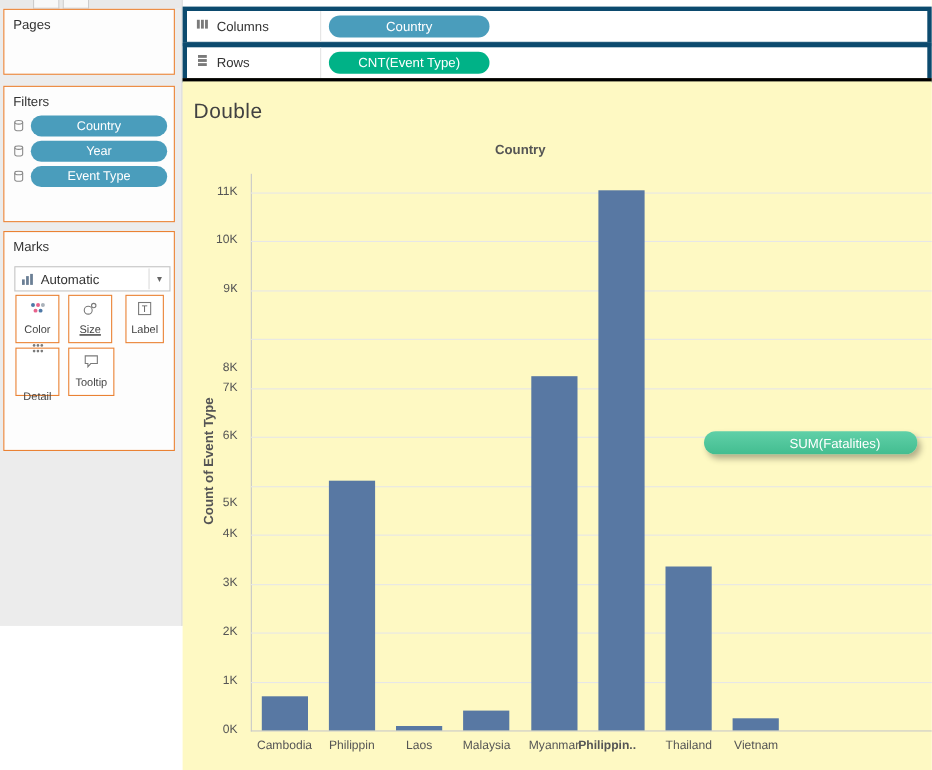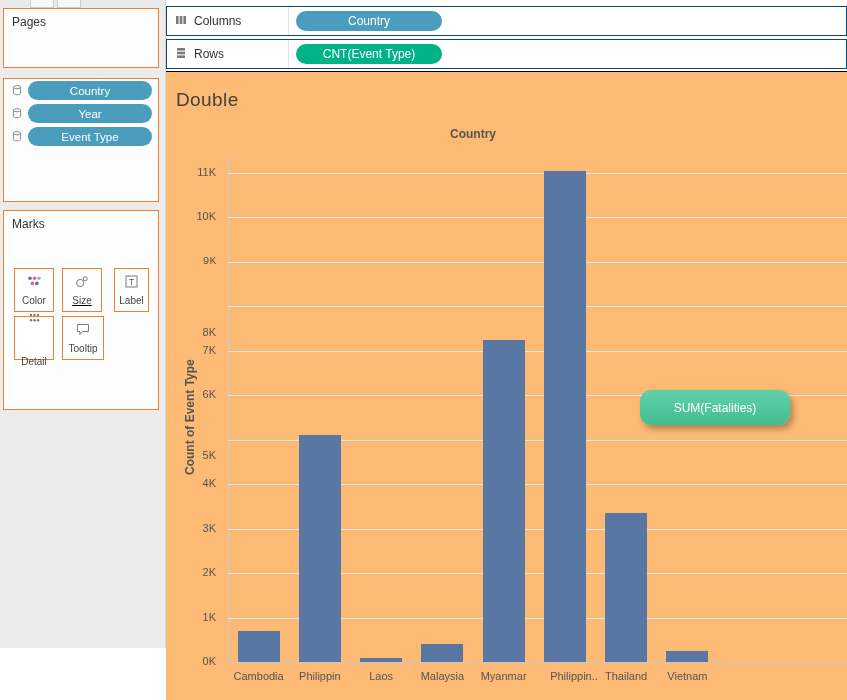--- a/index.html
+++ b/index.html
@@ -4,21 +4,21 @@
 <style>
   html,body { margin:0; padding:0; }
   body {
     width:847px; height:700px; position:relative; overflow:hidden;
     font-family:"Liberation Sans", sans-serif; background:#ffffff;
     -webkit-font-smoothing:antialiased;
   }
   .app { position:absolute; inset:0; }
 
   
-  .sidebar { position:absolute; left:0; top:0; width:165px; height:648px;
+  .sidebar { position:absolute; left:0; top:0; width:165px; height:569px;
              background:#ececec; border-right:1px solid #d6d6d6; }
   .toolbar-fragment { position:absolute; left:0; top:0; width:165px; height:7px; background:#e9e9e9; }
   .toolbar-fragment .frag { position:absolute; top:0; width:22px; height:7px;
              background:#f8f8f8; border:1px solid #cccccc; border-top:none; }
   .frag1 { left:30px; } .frag2 { left:57px; }
 
   .card { position:absolute; background:#fdfdfd; border:1px solid #ea8234; }
   .card-title { font-size:12px; color:#333; padding:6px 8px 4px; }
   .pages-card   { left:3px; top:8px;   width:154px; height:58px; }
   .filters-card { left:3px; top:78px;  width:154px; height:122px; }
@@ -42,70 +42,71 @@
                gap:3px; cursor:pointer; }
   .marks-btn .lbl { font-size:10px; color:#444; }
   .btn-color   { left:10px;  top:57px;  width:38px; }
   .btn-size    { left:58px;  top:57px;  width:38px;text-decoration:underline; }
   .btn-label   { left:110px; top:57px;  width:33px; }
   .btn-detail  { left:10px;  top:105px; width:38px;gap:28px; }
   .btn-tooltip { left:58px;  top:105px; width:40px; }
 
   
   .shelf { position:absolute; left:166px; right:0; height:28px; background:#ffffff;
-           border:1px solid #0c4a6e; display:flex; align-items:center; }
+           border:4px solid #0c4a6e; display:flex; align-items:center; }
   .shelf-columns { top:6px; }
   .shelf-rows    { top:39px; }
   .shelf-head { width:122px; height:100%; display:flex; align-items:center; gap:7px;
                 padding-left:8px; border-right:1px solid #e4e4e4; box-sizing:border-box; }
   .shelf-label { font-size:12px; color:#333; }
   .shelf-pill { margin-left:7px; width:146px; height:20px; border-radius:10px; color:#fff;
                 font-size:12px; display:flex; align-items:center; justify-content:center; cursor:pointer; }
   .pill-blue  { background:#4a9dbc; }
   .pill-green { background:#00b287; }
 
   
-  .sheet { position:absolute; left:166px; top:71px; right:0; bottom:0; background:#fdba74;
-           border-top:1px solid #000000; }
+  .sheet { position:absolute; left:166px; top:71px; right:0; bottom:0; background:#fef9c3;
+           border-top:3px solid #000000; }
   .sheet-title { position:absolute; left:10px; top:17px; font-size:19px; color:#424242;
                  letter-spacing:0.4px; }
   .col-header { position:absolute; left:62px; top:55px; width:490px; text-align:center;
                 font-size:12px; color:#555; font-weight:bold; }
   .y-axis-title { position:absolute; left:17px; top:403px; transform:rotate(-90deg);
                   transform-origin:0 0; white-space:nowrap; font-size:12px; color:#555; font-weight:bold;}
   .y-ticks { position:absolute; left:0; top:84px; width:56px; height:506px; }
   .y-tick { position:absolute; right:6px; font-size:11px; color:#555; width:40px; text-align:right; }
   .plot { position:absolute; left:62px; top:84px; right:0; height:506px; }
   .gridline { position:absolute; left:0; right:0; height:1px; background:#e7e7e7; }
   .axis-y { position:absolute; left:0; top:0; width:1px; height:507px; background:#c9c9c9; }
   .axis-x { position:absolute; left:0; right:0; top:506px; height:1px; background:#c9c9c9; }
   .bar { position:absolute; width:42px; }
   .x-label { position:absolute; width:80px; text-align:center; font-size:11px; color:#555; top:514px; }
 
-  .drag-pill { position:absolute; left:474px; top:318px; width:150px; height:35px;
+  .drag-pill { position:absolute; left:474px; top:318px; width:150px; height:21px;
                border-radius:11px; background:linear-gradient(#60d0a8,#43bd90);
                color:#fff; font-size:12px; display:flex; align-items:center; justify-content:center;
-               box-shadow:3px 4px 6px rgba(0,0,0,0.30); cursor:grabbing; }
+               box-shadow:3px 4px 6px rgba(0,0,0,0.30); cursor:grabbing;padding-left:44px; }
 </style>
 </head>
 <body>
 
 <div class="app">
 
   <div class="sidebar">
     <div class="toolbar-fragment">
       <div class="frag frag1"></div>
       <div class="frag frag2"></div>
     </div>
 
     <div class="card pages-card">
       <div class="card-title">Pages</div>
     </div>
 
     <div class="card filters-card">
+      <div class="card-title">Filters</div>
       <div class="filter-row">
         <span class="filter-db-icon">
           <svg width="10" height="11" viewBox="0 0 10 11" fill="none" stroke="#8b8b8b">
               <ellipse cx="5" cy="2.2" rx="3.6" ry="1.6"></ellipse>
               <path d="M1.4 2.2 v6 c0 .9 1.6 1.6 3.6 1.6 s3.6 -.7 3.6 -1.6 v-6"></path>
             </svg>
         </span>
         <div class="filter-pill">Country</div>
       </div>
       <div class="filter-row">
@@ -124,20 +125,31 @@
               <path d="M1.4 2.2 v6 c0 .9 1.6 1.6 3.6 1.6 s3.6 -.7 3.6 -1.6 v-6"></path>
             </svg>
         </span>
         <div class="filter-pill">Event Type</div>
       </div>
     </div>
 
     <div class="card marks-card">
       <div class="card-title">Marks</div>
 
+      <div class="marks-dropdown">
+        <span class="dd-icon">
+          <svg width="12" height="12" viewBox="0 0 12 12" fill="#6b7f95">
+              <rect x="1" y="6" width="2.5" height="5"></rect>
+              <rect x="4.7" y="3" width="2.5" height="8"></rect>
+              <rect x="8.4" y="1" width="2.5" height="10"></rect>
+            </svg>
+        </span>
+        <span>Automatic</span>
+        <span class="dd-caret">▾</span>
+      </div>
 
       <div class="marks-btn btn-color">
         <span>
           <svg width="16" height="13" viewBox="0 0 16 13">
               <circle cx="4" cy="3.2" r="1.8" fill="#4e79a7"></circle>
               <circle cx="8.6" cy="3.2" r="1.8" fill="#e8638c"></circle>
               <circle cx="13" cy="3.2" r="1.8" fill="#aab2ba"></circle>
               <circle cx="6.3" cy="8.4" r="1.8" fill="#e8638c"></circle>
               <circle cx="10.9" cy="8.4" r="1.8" fill="#4e79a7"></circle>
             </svg>
@@ -252,21 +264,21 @@
         <div class="x-label" style="left: -9.375px;">Cambodia</div>
         <div class="bar" title="Indonesia: 5100" style="left: 70.875px; top: 279.282px; height: 226.718px; background: rgb(88, 120, 163);"></div>
         <div class="x-label" style="left: 51.875px;">Philippin</div>
         <div class="bar" title="Laos: 100" style="left: 132.125px; top: 501.555px; height: 4.44545px; background: rgb(88, 120, 163);"></div>
         <div class="x-label" style="left: 113.125px;">Laos</div>
         <div class="bar" title="Malaysia: 400" style="left: 193.375px; top: 488.218px; height: 17.7818px; background: rgb(88, 120, 163);"></div>
         <div class="x-label" style="left: 174.375px;">Malaysia</div>
         <div class="bar" title="Myanmar: 7250" style="left: 254.625px; top: 183.705px; height: 322.295px; background: rgb(88, 120, 163);"></div>
         <div class="x-label" style="left: 235.625px;">Myanmar</div>
         <div class="bar" title="Philippin..: 11050" style="left: 315.875px; top: 14.7773px; height: 491.223px; background: rgb(88, 120, 163);"></div>
-        <div class="x-label" style="left: 306px;">Philippin..</div>
+        <div class="x-label" style="left: 284px; font-weight: bold;">Philippin..</div>
         <div class="bar" title="Thailand: 3350" style="left: 377.125px; top: 357.077px; height: 148.923px; background: rgb(88, 120, 163);"></div>
         <div class="x-label" style="left: 358.125px;">Thailand</div>
         <div class="bar" title="Vietnam: 250" style="left: 438.375px; top: 494.886px; height: 11.1136px; background: rgb(88, 120, 163);"></div>
         <div class="x-label" style="left: 419.375px;">Vietnam</div>
       </div>
 
     <div class="drag-pill">SUM(Fatalities)</div>
   </div>
 
 </div>

